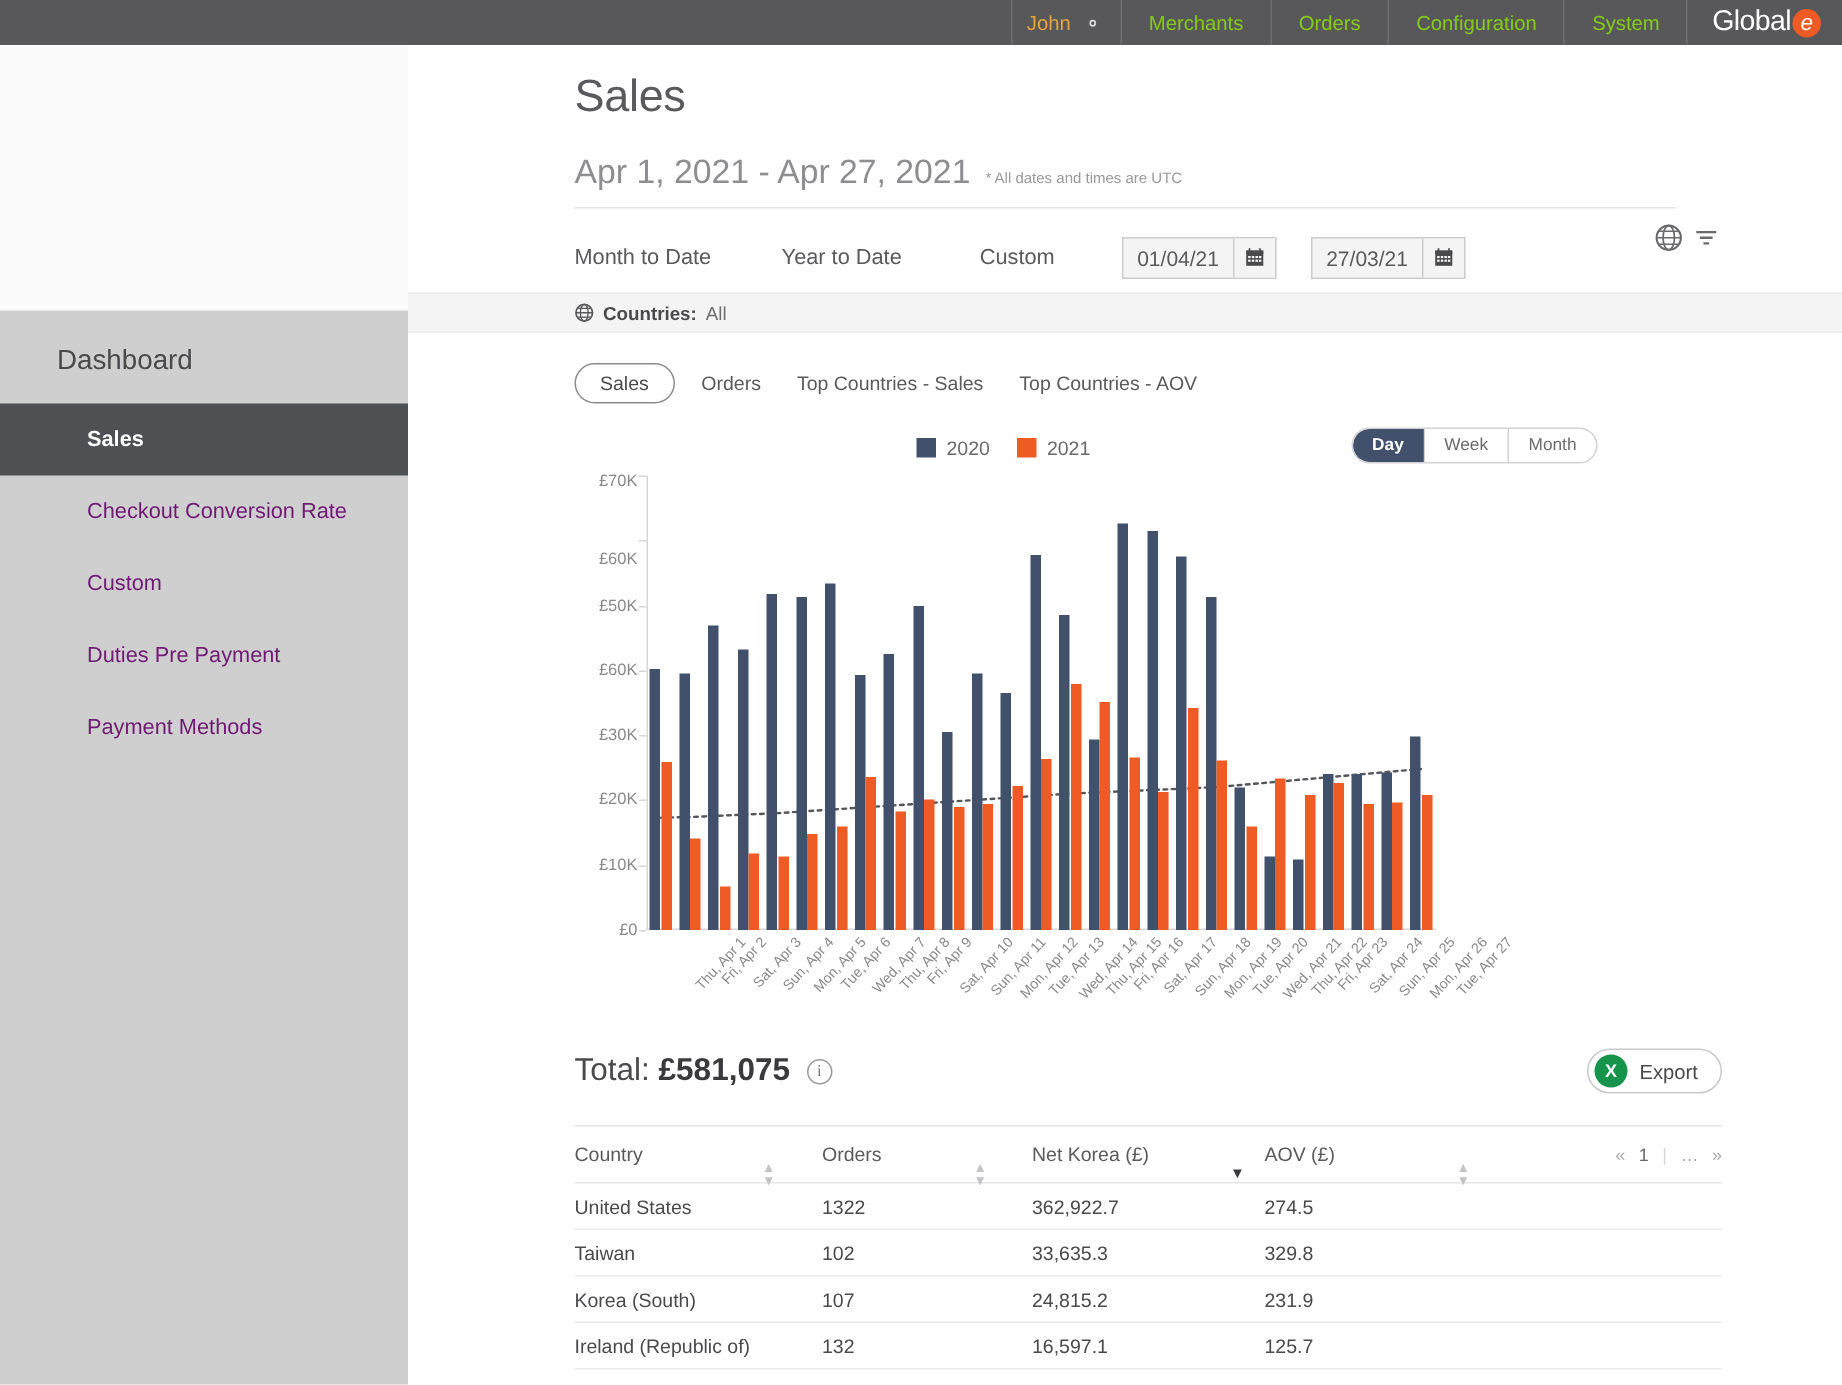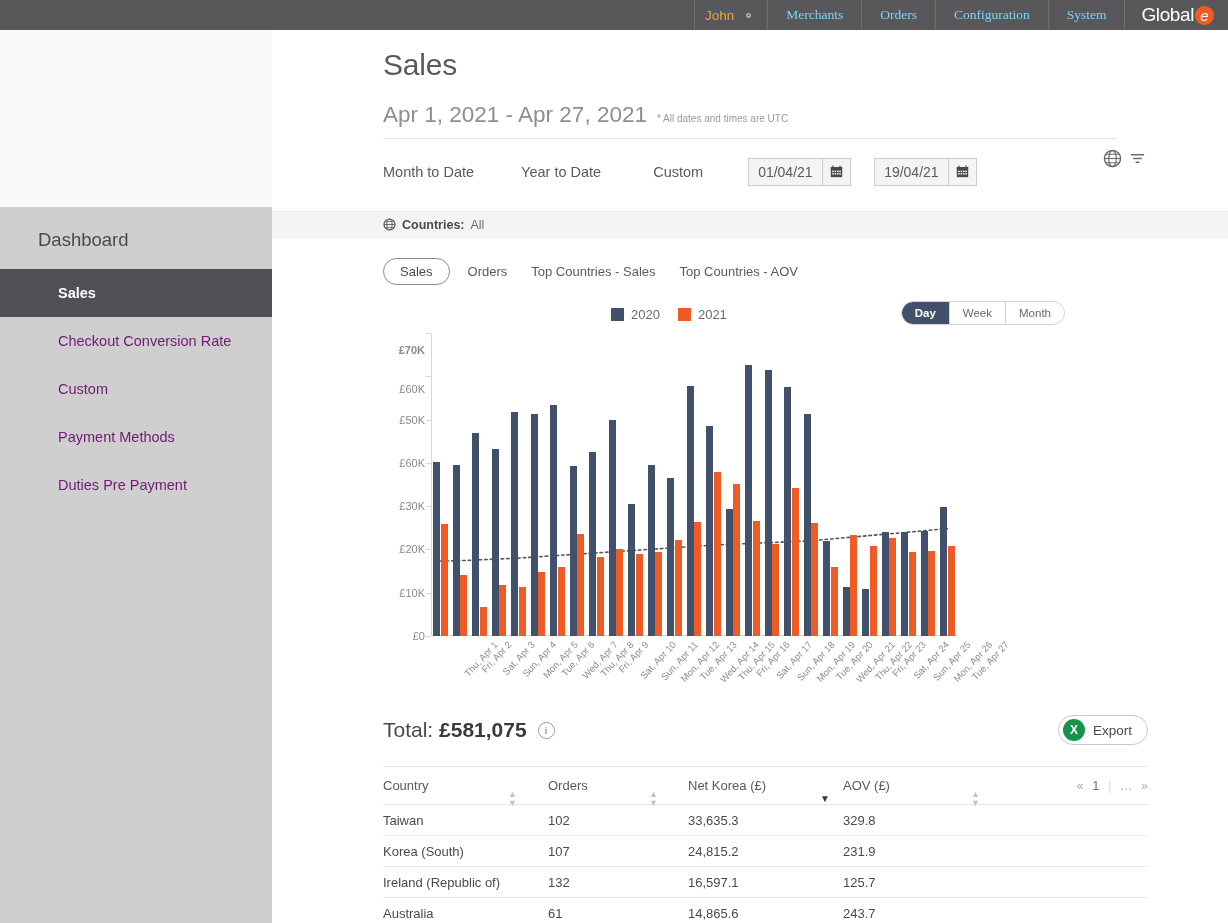--- a/index.html
+++ b/index.html
@@ -18,22 +18,22 @@
   }
   .nav-user {
     display: flex; align-items: center; gap: 8px;
     padding: 0 12px 0 10px; color: #e8a33d; font-size: 13.5px;
     border-left: 1px solid #6e6e70;
   }
   .gear-ico { width: 13px; height: 13px; position: relative; display:inline-block; }
   .gear-ico svg { display:block; }
   .nav-item {
     display: flex; align-items: center; padding: 0 18px;
-    color: #7dd3fc; font-size: 13.5px; white-space: nowrap;
-    border-left: 1px solid #6e6e70; cursor: pointer; font-family: Liberation Serif, serif;
+    color: #84cc16; font-size: 13.5px; white-space: nowrap;
+    border-left: 1px solid #6e6e70; cursor: pointer;
   }
   .nav-logo {
     display: flex; align-items: center; padding: 0 14px 0 16px;
     border-left: 1px solid #6e6e70;
   }
   .logo-txt { color: #fff; font-size: 19px; letter-spacing: -0.4px; font-weight: 400; }
   .logo-e {
     width: 19px; height: 19px; border-radius: 50%;
     background: #ef5b25; color: #fff; font-size: 15px;
     display: inline-flex; align-items: center; justify-content: center;
@@ -81,21 +81,21 @@
     display: flex; align-items: stretch; margin-right: 23px;
   }
   .date-val { flex: 1; display: flex; align-items: center; padding-left: 9px; font-size: 14px; color: #5a5a5c; }
   .cal-btn {
     width: 28px; border-left: 1px solid #cccccc; background:#f4f4f4;
     display: flex; align-items: center; justify-content: center; cursor: pointer;
   }
   .rt-icons { position:absolute; right: 82px; top: 10px; display:flex; align-items:center; gap:7px; }
 
   .filter-bar {
-    margin-top: 20px; height: 27px; background: #f4f4f4; border-top:1px solid #ececec;
+    margin-top: 4px; height: 27px; background: #f4f4f4; border-top:1px solid #ececec;
     border-bottom:1px solid #ececec;
     display: flex; align-items: center; padding-left: 111px; gap: 6px;
   }
   .filter-label { font-size: 12.5px; color: #4a4a4c; font-weight: bold; }
   .filter-val { font-size: 12.5px; color: #6e6e70; }
 
   
   .tabs { display: flex; align-items: center; gap: 0; padding: 20px 0 0 111px; }
   .tab { font-size: 13px; color: #5a5a5c; cursor: pointer; padding: 0 24px 0 0; }
   .tab.active {
@@ -200,22 +200,22 @@
 </div>
 
 <div class="page-bg"></div>
 <div class="white-col"></div>
 
 <div class="sidebar">
   <div class="side-title">Dashboard</div>
   <div class="side-item active">Sales</div>
   <div class="side-item">Checkout Conversion Rate</div>
   <div class="side-item">Custom</div>
+  <div class="side-item">Duties Pre Payment</div>
   <div class="side-item">Payment Methods</div>
-  <div class="side-item">Duties Pre Payment</div>
 </div>
 
 <div class="content">
 
   <div class="hdr-pad">
     <div class="page-title">Sales</div>
     <div class="date-row">
       <span class="date-range">Apr 1, 2021 - Apr 27, 2021</span>
       <span class="utc-note">* All dates and times are UTC</span>
     </div>
@@ -241,21 +241,21 @@
             <rect x="5.6" y="10" width="2" height="1.7" fill="#fff"></rect>
             <rect x="8.6" y="10" width="2" height="1.7" fill="#fff"></rect>
             <rect x="11.4" y="10" width="2" height="1.7" fill="#fff"></rect>
             <rect x="3" y="0.6" width="1.4" height="2.6" fill="#4a4a4c"></rect>
             <rect x="11.6" y="0.6" width="1.4" height="2.6" fill="#4a4a4c"></rect>
           </svg>
       </div>
     </div>
 
     <div class="date-box">
-      <div class="date-val">19/04/21</div>
+      <div class="date-val">27/03/21</div>
       <div class="cal-btn">
         <svg width="13" height="13" viewBox="0 0 16 16">
             <rect x="1" y="2.5" width="14" height="12.5" fill="#4a4a4c"></rect>
             <rect x="1" y="2.5" width="14" height="3" fill="#4a4a4c"></rect>
             <rect x="2.6" y="7" width="2" height="1.7" fill="#fff"></rect>
             <rect x="5.6" y="7" width="2" height="1.7" fill="#fff"></rect>
             <rect x="8.6" y="7" width="2" height="1.7" fill="#fff"></rect>
             <rect x="11.4" y="7" width="2" height="1.7" fill="#fff"></rect>
             <rect x="2.6" y="10" width="2" height="1.7" fill="#fff"></rect>
             <rect x="5.6" y="10" width="2" height="1.7" fill="#fff"></rect>
@@ -339,21 +339,21 @@
         <div class="ylab" style="top: 216.429px;">£20K</div>
         <div class="ytick" style="top: 216.429px;"></div>
         <div class="ylab" style="top: 173.143px;">£30K</div>
         <div class="ytick" style="top: 173.143px;"></div>
         <div class="ylab" style="top: 129.857px;">£60K</div>
         <div class="ytick" style="top: 129.857px;"></div>
         <div class="ylab" style="top: 86.5714px;">£50K</div>
         <div class="ytick" style="top: 86.5714px;"></div>
         <div class="ylab" style="top: 56px;">£60K</div>
         <div class="ytick" style="top: 43.2857px;"></div>
-        <div class="ylab" style="top: 17px; font-weight: bold;">£70K</div>
+        <div class="ylab" style="top: 4px;">£70K</div>
         <div class="ytick" style="top: 0px;"></div>
         <div class="bar y20" title="Thu, Apr 1 2020: 40300" style="left: 2.49074px; height: 174.441px;"></div>
         <div class="bar y21" title="Thu, Apr 1 2021: 25800" style="left: 9.99074px; height: 111.677px;"></div>
         <div class="bar y20" title="Fri, Apr 2 2020: 39500" style="left: 21.9722px; height: 170.979px;"></div>
         <div class="bar y21" title="Fri, Apr 2 2021: 14200" style="left: 29.4722px; height: 61.4657px;"></div>
         <div class="bar y20" title="Sat, Apr 3 2020: 46800" style="left: 41.4537px; height: 202.577px;"></div>
         <div class="bar y21" title="Sat, Apr 3 2021: 6700" style="left: 48.9537px; height: 29.0014px;"></div>
         <div class="bar y20" title="Sun, Apr 4 2020: 43300" style="left: 60.9352px; height: 187.427px;"></div>
         <div class="bar y21" title="Sun, Apr 4 2021: 11900" style="left: 68.4352px; height: 51.51px;"></div>
         <div class="bar y20" title="Mon, Apr 5 2020: 51800" style="left: 80.4167px; height: 224.22px;"></div>
@@ -469,20 +469,26 @@
       <div class="pager">
         <span class="pg">«</span>
         <span class="pg num">1</span>
         <span class="pg sep">|</span>
         <span class="pg">…</span>
         <span class="pg">»</span>
       </div>
     </div>
     <div id="tbody">
         <div class="tr">
+          <div class="td c1">United States</div>
+          <div class="td c2">1322</div>
+          <div class="td c3">362,922.7</div>
+          <div class="td c4">274.5</div>
+        </div>
+        <div class="tr">
           <div class="td c1">Taiwan</div>
           <div class="td c2">102</div>
           <div class="td c3">33,635.3</div>
           <div class="td c4">329.8</div>
         </div>
         <div class="tr">
           <div class="td c1">Korea (South)</div>
           <div class="td c2">107</div>
           <div class="td c3">24,815.2</div>
           <div class="td c4">231.9</div>

